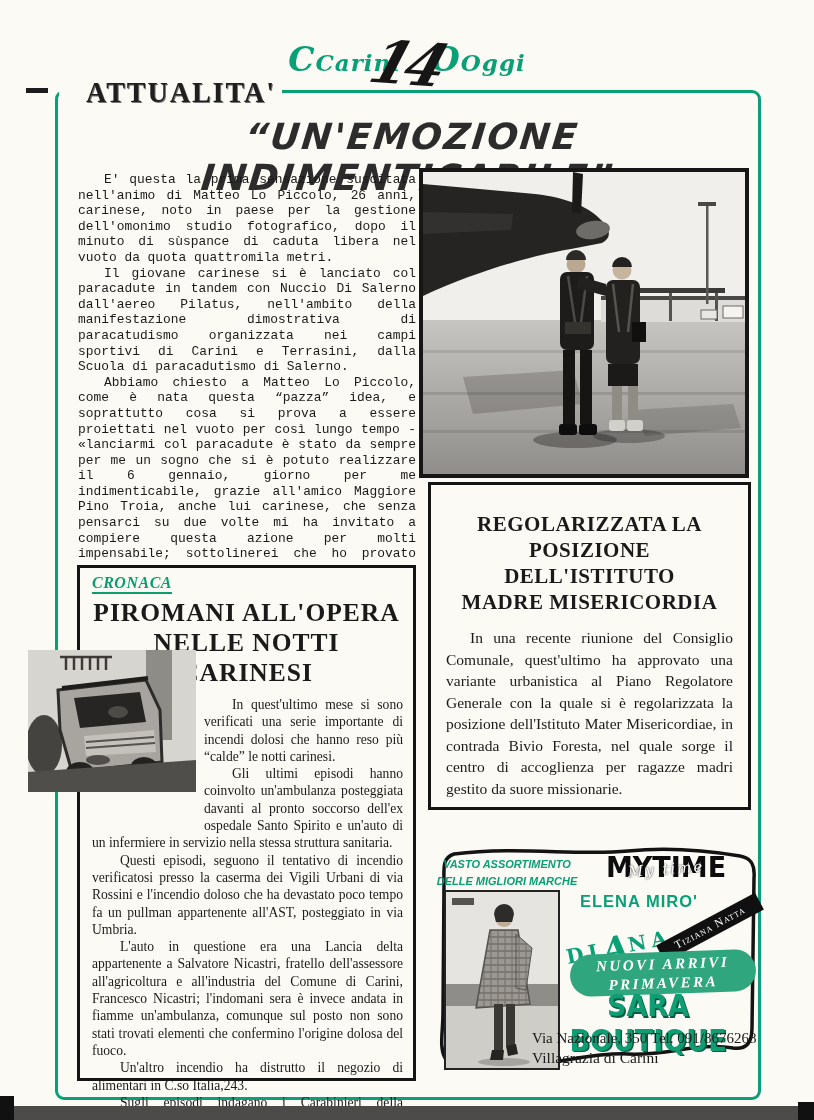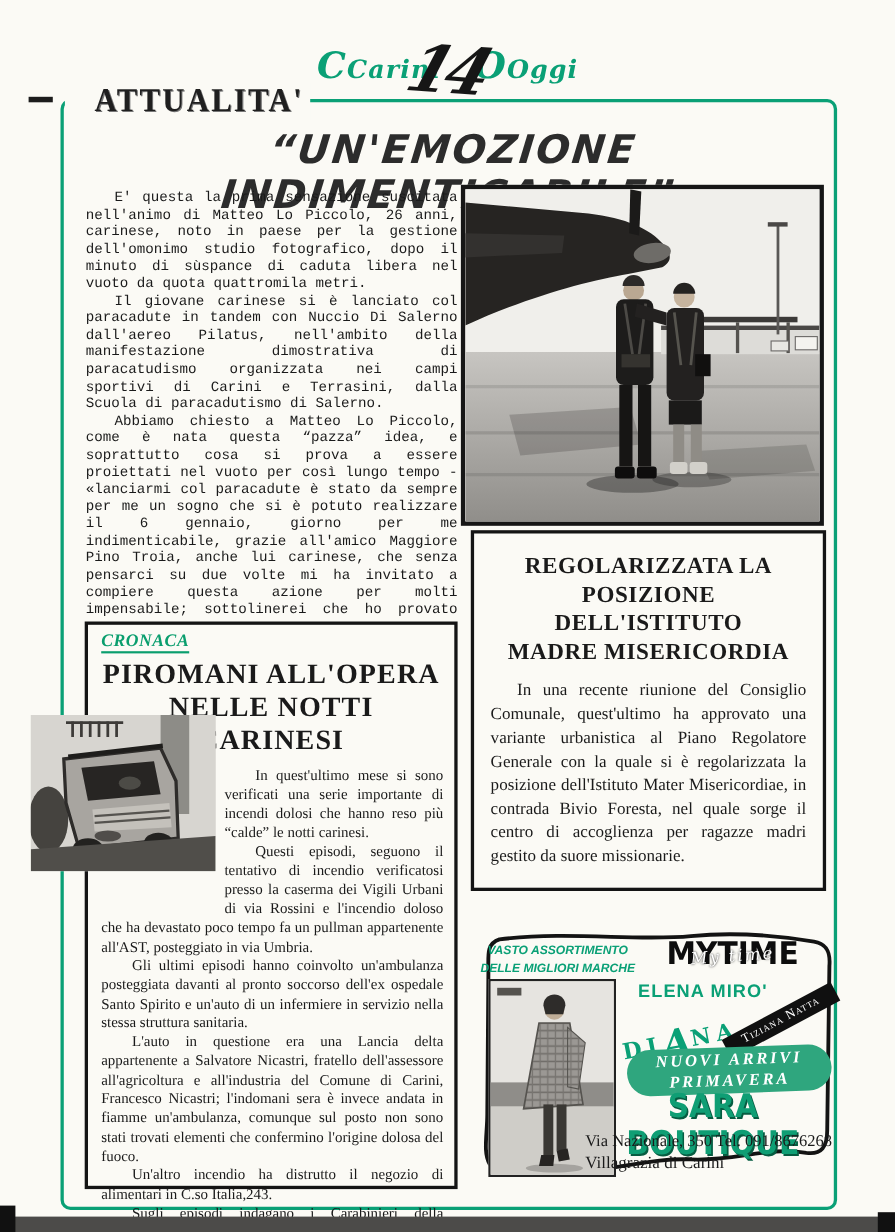--- a/index.html
+++ b/index.html
@@ -36,21 +36,21 @@
                 font-size:12.9px;line-height:15.6px;text-align:justify;}
   .article-main p{margin:0;text-indent:26px;font-family:Liberation Mono, monospace;}
   .byline{text-align:right;font-weight:bold;padding-right:6px;margin-top:2px;}
 
   
   .photo-main{left:419px;top:168px;width:322px;height:302px;border:4px solid #161616;background:#efeeea;}
   .photo-main svg{display:block;}
 
   
   .box-reg{left:428px;top:482px;width:317px;height:322px;border:3px solid #141414;}
-  .box-reg h2{margin:16px 8px 0 8px;text-align:center;font-size:21px;line-height:26px;
+  .box-reg h2{margin:26px 8px 0 8px;text-align:center;font-size:21px;line-height:26px;
               letter-spacing:0.5px;font-weight:bold;}
   .box-reg p{margin:12px 15px 11px 15px;font-size:15.5px;line-height:21.5px;
              text-align:justify;text-indent:24px;}
 
   
   .box-cron{left:77px;top:565px;width:333px;height:510px;border:3px solid #141414;}
   .kicker{margin:6px 0 0 12px;display:inline-block;font-style:italic;font-weight:bold;
           font-size:16px;color:#0a9e6e;border-bottom:2px solid #0a9e6e;letter-spacing:0.5px;}
   .cron-title{margin:4px 4px 0 4px;text-align:center;font-size:25.5px;line-height:30px;
               letter-spacing:1px;font-weight:600;}
@@ -190,22 +190,22 @@
     <p>In una recente riunione del Consiglio Comunale, quest'ultimo ha approvato una variante urbanistica al Piano Regolatore Generale con la quale si è regolarizzata la posizione dell'Istituto Mater Misericordiae, in contrada Bivio Foresta, nel quale sorge il centro di accoglienza per ragazze madri gestito da suore missionarie.</p>
   </div>
 
   <div class="abs box-cron">
     <span class="kicker">CRONACA</span>
     <div class="cron-title"><span>PIROMANI ALL'OPERA</span><br>
       <span>NELLE NOTTI CARINESI</span></div>
     <div class="cron-body">
       <div class="wrap-spacer"></div>
       <p>In quest'ultimo mese si sono verificati una serie importante di incendi dolosi che hanno reso più “calde” le notti carinesi.</p>
+      <p>Gli ultimi episodi hanno coinvolto un'ambulanza posteggiata davanti al pronto soccorso dell'ex ospedale Santo Spirito e un'auto di un infermiere in servizio nella stessa struttura sanitaria.</p>
       <p>Questi episodi, seguono il tentativo di incendio verificatosi presso la caserma dei Vigili Urbani di via Rossini e l'incendio doloso che ha devastato poco tempo fa un pullman appartenente all'AST, posteggiato in via Umbria.</p>
-      <p>Gli ultimi episodi hanno coinvolto un'ambulanza posteggiata davanti al pronto soccorso dell'ex ospedale Santo Spirito e un'auto di un infermiere in servizio nella stessa struttura sanitaria.</p>
       <p>L'auto in questione era una Lancia delta appartenente a Salvatore Nicastri, fratello dell'assessore all'agricoltura e all'industria del Comune di Carini, Francesco Nicastri; l'indomani sera è invece andata in fiamme un'ambulanza, comunque sul posto non sono stati trovati elementi che confermino l'origine dolosa del fuoco.</p>
       <p>Un'altro incendio ha distrutto il negozio di alimentari in C.so Italia,243.</p>
       <p>Sugli episodi indagano i Carabinieri della  Compagnia di Carini.</p>
     </div>
   </div>
 
   <div class="abs photo-truck">
     <svg width="168" height="142" viewBox="0 0 168 142">
       <rect width="168" height="142" fill="#d7d5d0"></rect>
       <rect x="118" y="0" width="26" height="90" fill="#6e6c68" opacity="0.7"></rect>

